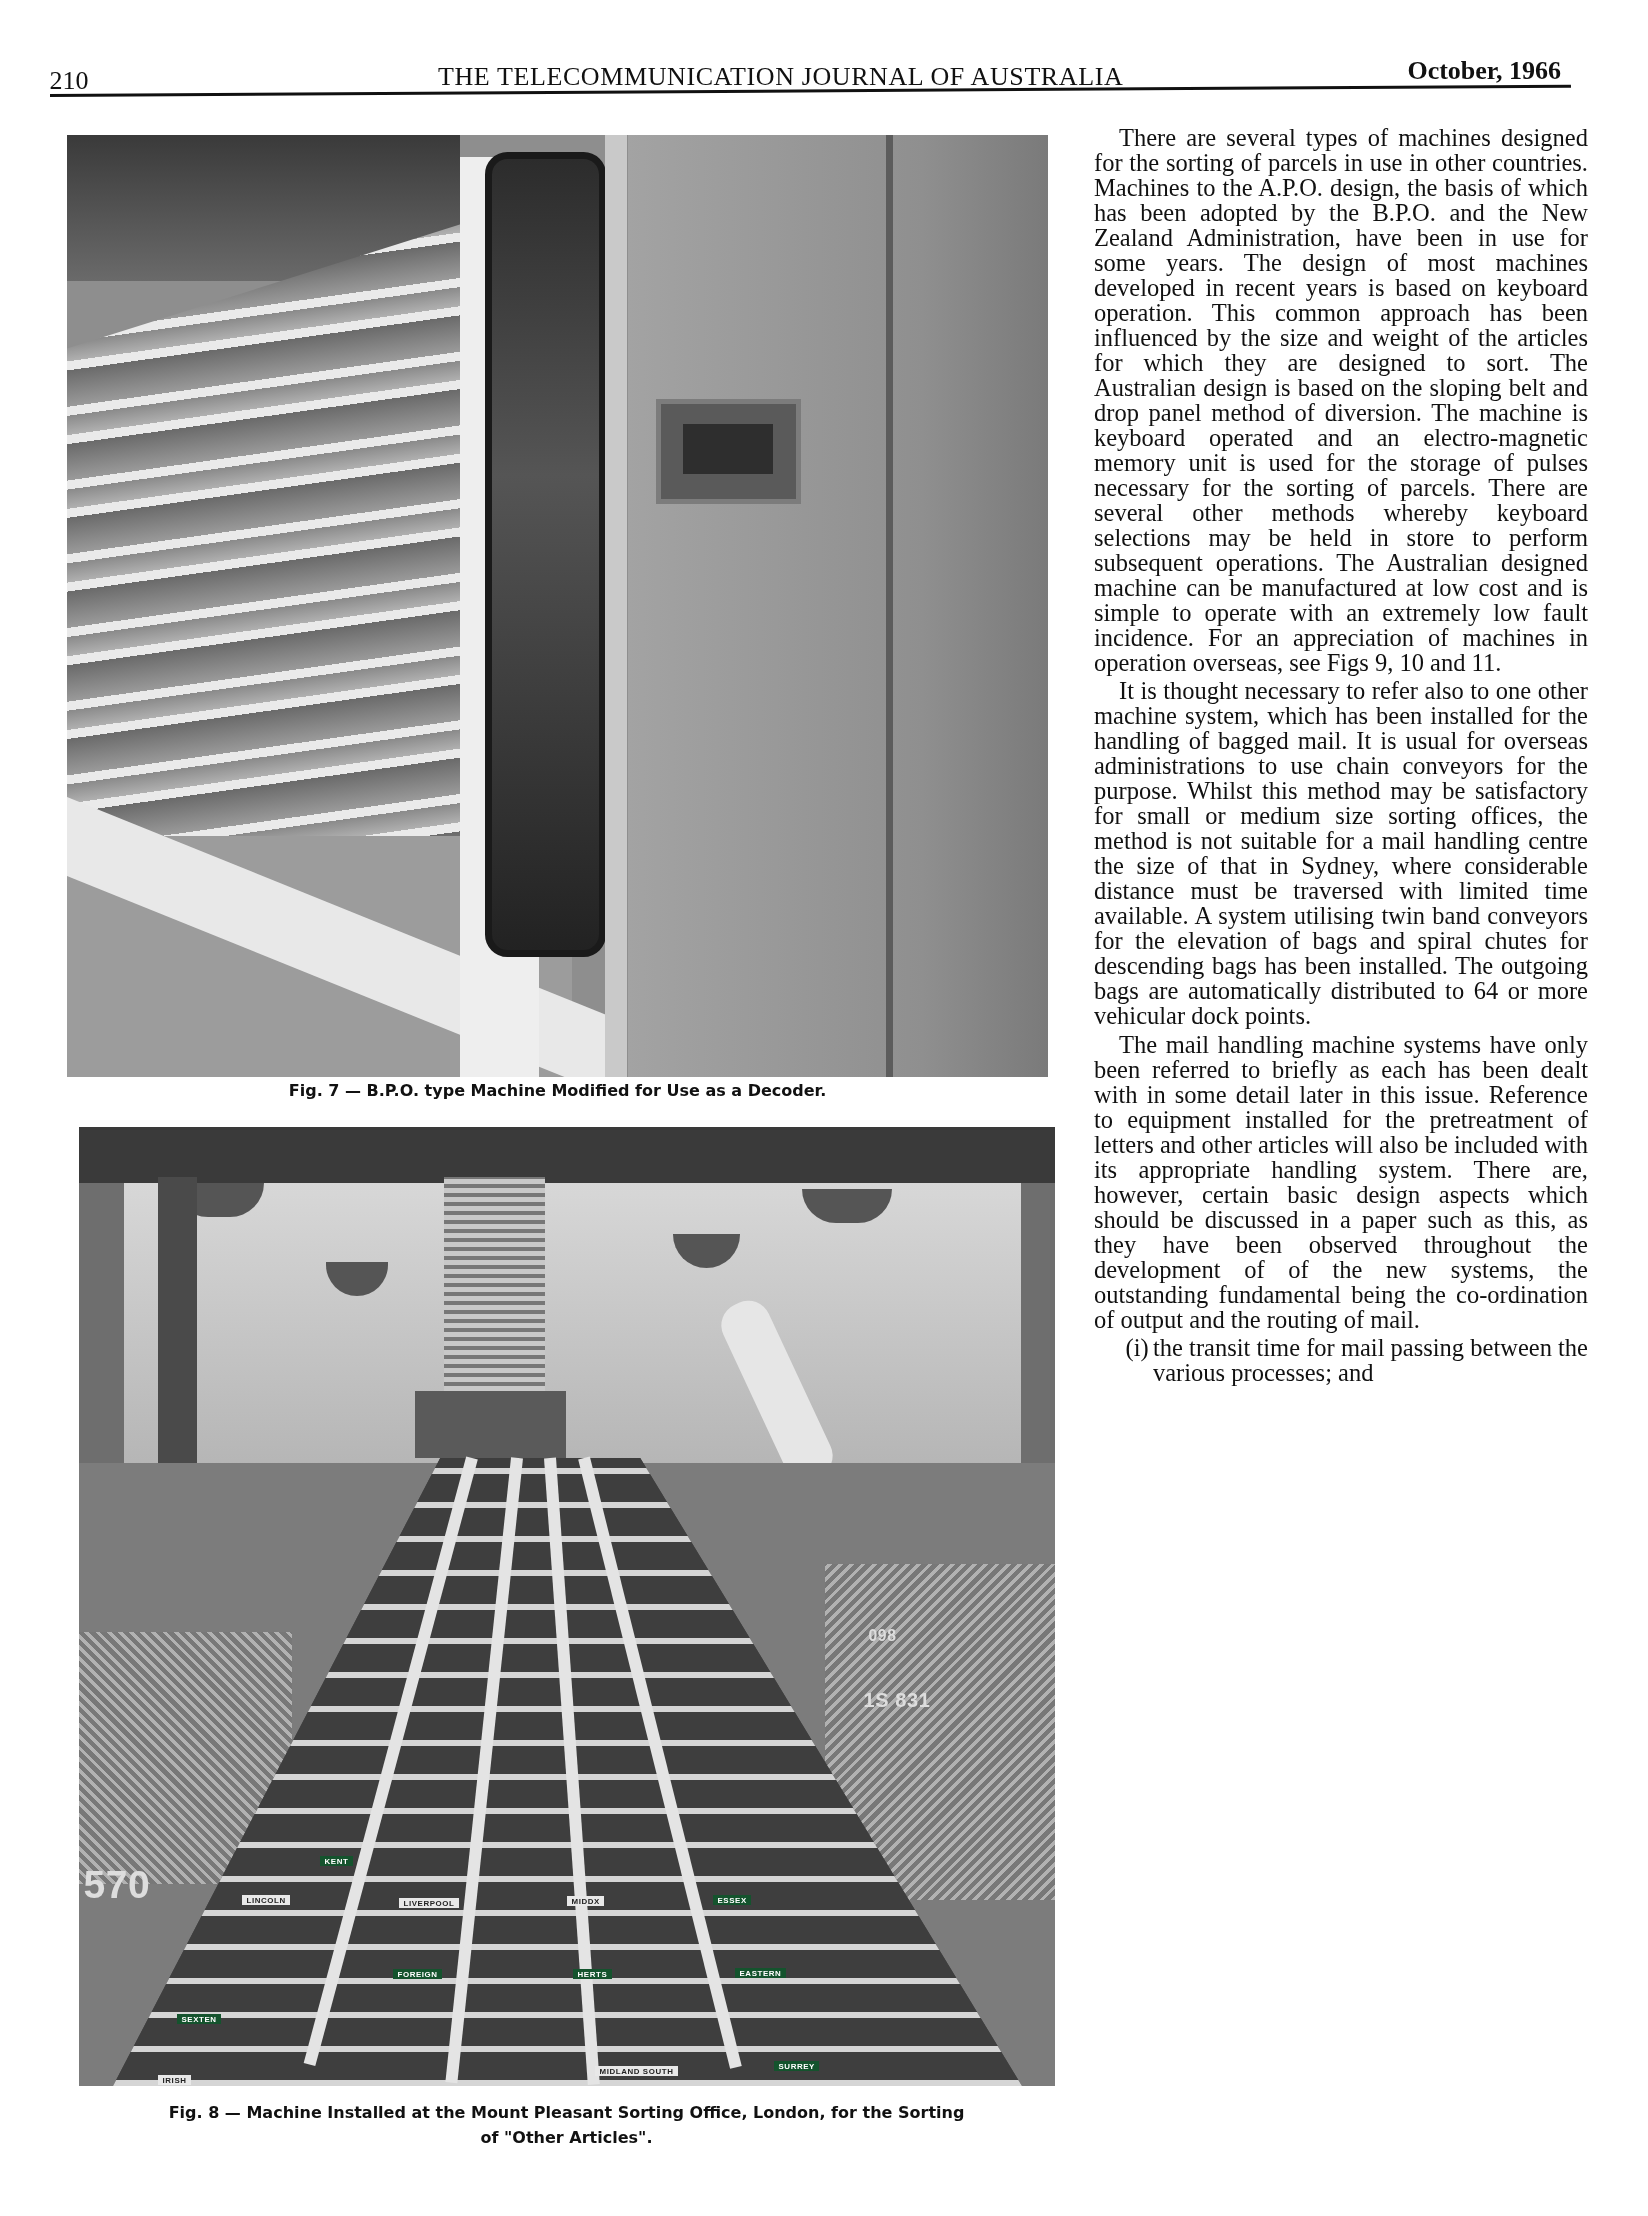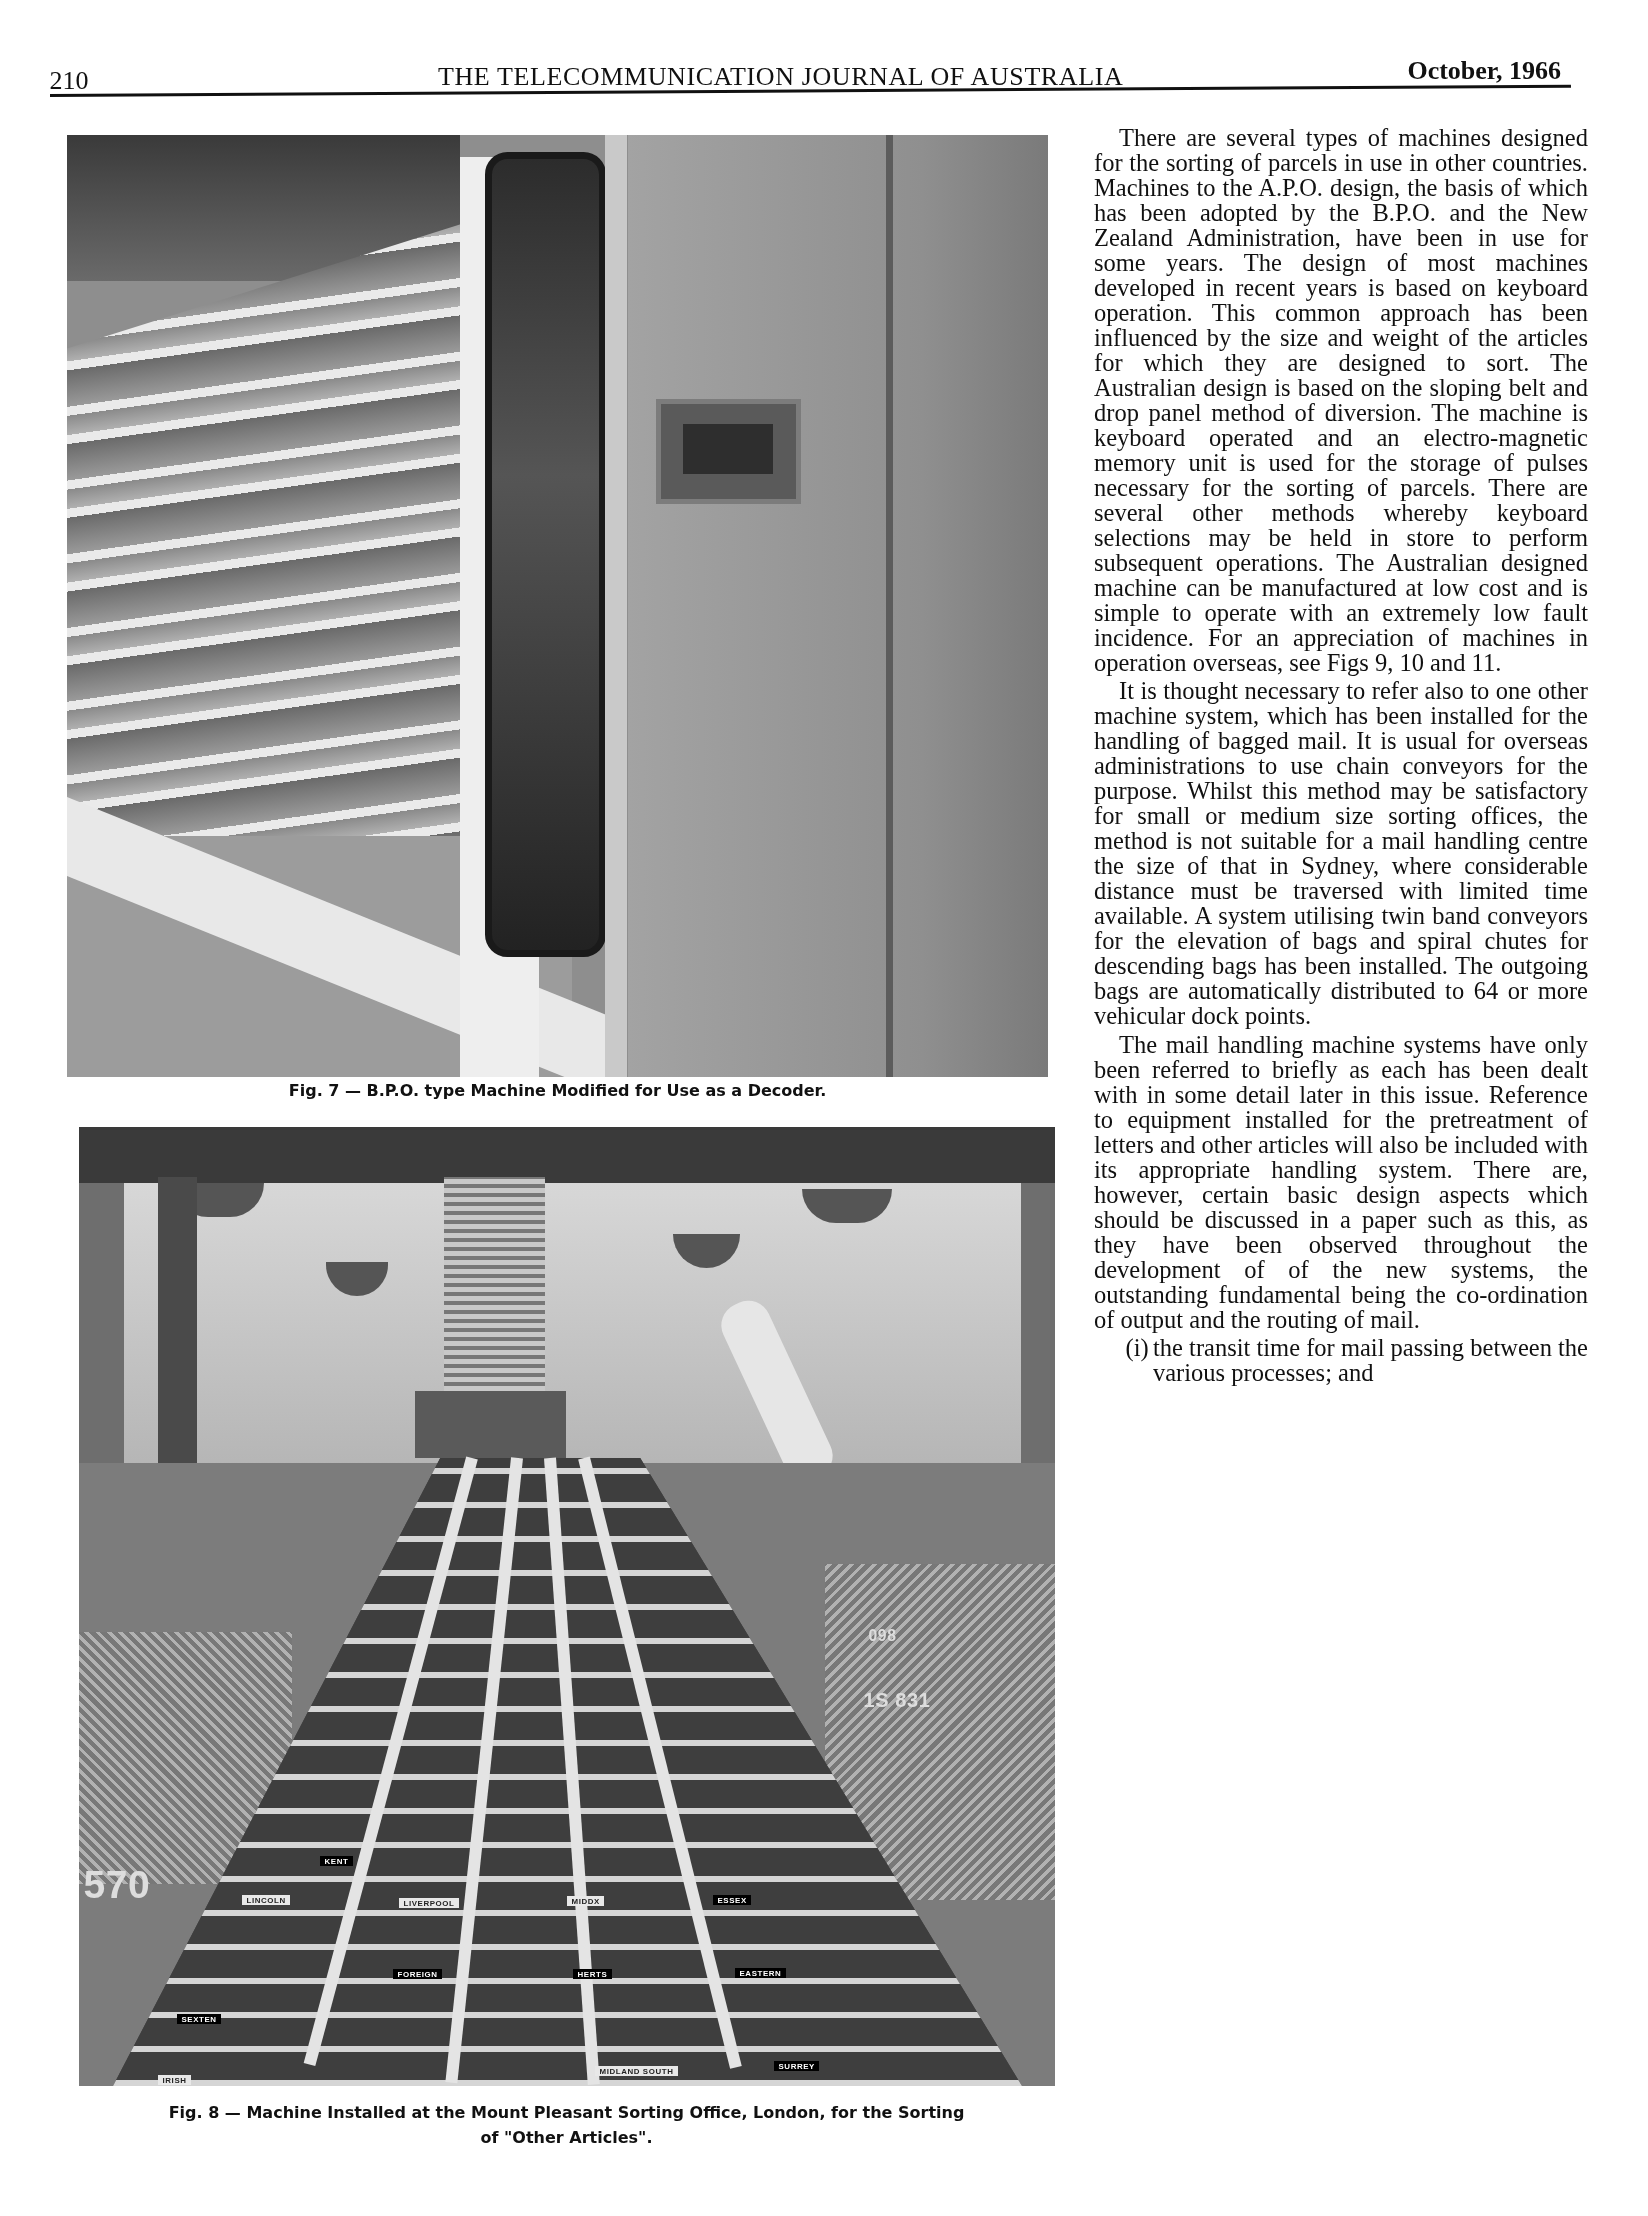--- a/index.html
+++ b/index.html
@@ -39,21 +39,21 @@
     .f8-chute { position: absolute; left: 673px; top: 168px; width: 50px; height: 191px; background: #e6e6e6; transform: rotate(-25deg); border-radius: 22.4px; }
     .f8-floor { position: absolute; left: 0; top: 336px; width: 976px; height: 623px; background: #7c7c7c; }
     .f8-baskets-l { position: absolute; left: 0; top: 505px; width: 213px; height: 252px; background: repeating-linear-gradient(45deg,#bbb 0,#bbb 3.4px,#777 3.4px,#777 7.9px); opacity: .85; }
     .f8-baskets-r { position: absolute; left: 746px; top: 437px; width: 230px; height: 336px; background: repeating-linear-gradient(-45deg,#bbb 0,#bbb 3.4px,#777 3.4px,#777 7.9px); opacity: .85; }
     .f8-sorter { position: absolute; left: 34px; top: 331px; width: 909px; height: 628px;
       background:
         repeating-linear-gradient(0deg, #d5d5d5 0, #d5d5d5 5.6px, #3e3e3e 5.6px, #3e3e3e 34px),
         #444;
       clip-path: polygon(36% 0, 58% 0, 100% 100%, 0 100%); }
     .f8-rail { position: absolute; top: 331px; width: 12.3px; height: 628px; background: #e4e4e4; transform-origin: top center; }
-    .f8-label { position: absolute; font-family: "Liberation Sans", sans-serif; font-size: 7.9px; font-weight: bold; color: #fff; background: #000000; padding: 0.6px 4.5px; letter-spacing: 0.6px; white-space: nowrap; }
+    .f8-label { position: absolute; font-family: "Liberation Sans", sans-serif; font-size: 7.9px; font-weight: bold; color: #fff; background: #14532d; padding: 0.6px 4.5px; letter-spacing: 0.6px; white-space: nowrap; }
     .f8-label.light { background: #e8e8e8; color: #222; }
 
     .caption { position: absolute; font-family: "DejaVu Sans", sans-serif; font-weight: bold; font-size: 16px; text-align: center; color: #111; }
     .cap7 { left: 67px; top: 1081px; width: 981px; }
     .cap8 { left: 56px; top: 2100px; width: 1021px; line-height: 25px; }
 
     .column { position: absolute; left: 1094px; top: 125px; width: 494px; font-family: "Liberation Serif", serif; font-size: 24.5px; line-height: 25px; text-align: justify; hyphens: manual; }
     .column p { margin: 0 0 3.4px 0; text-indent: 0; }
     .column p.indent { text-indent: 25px; }
     .list { margin: 0; padding: 0; list-style: none; }

